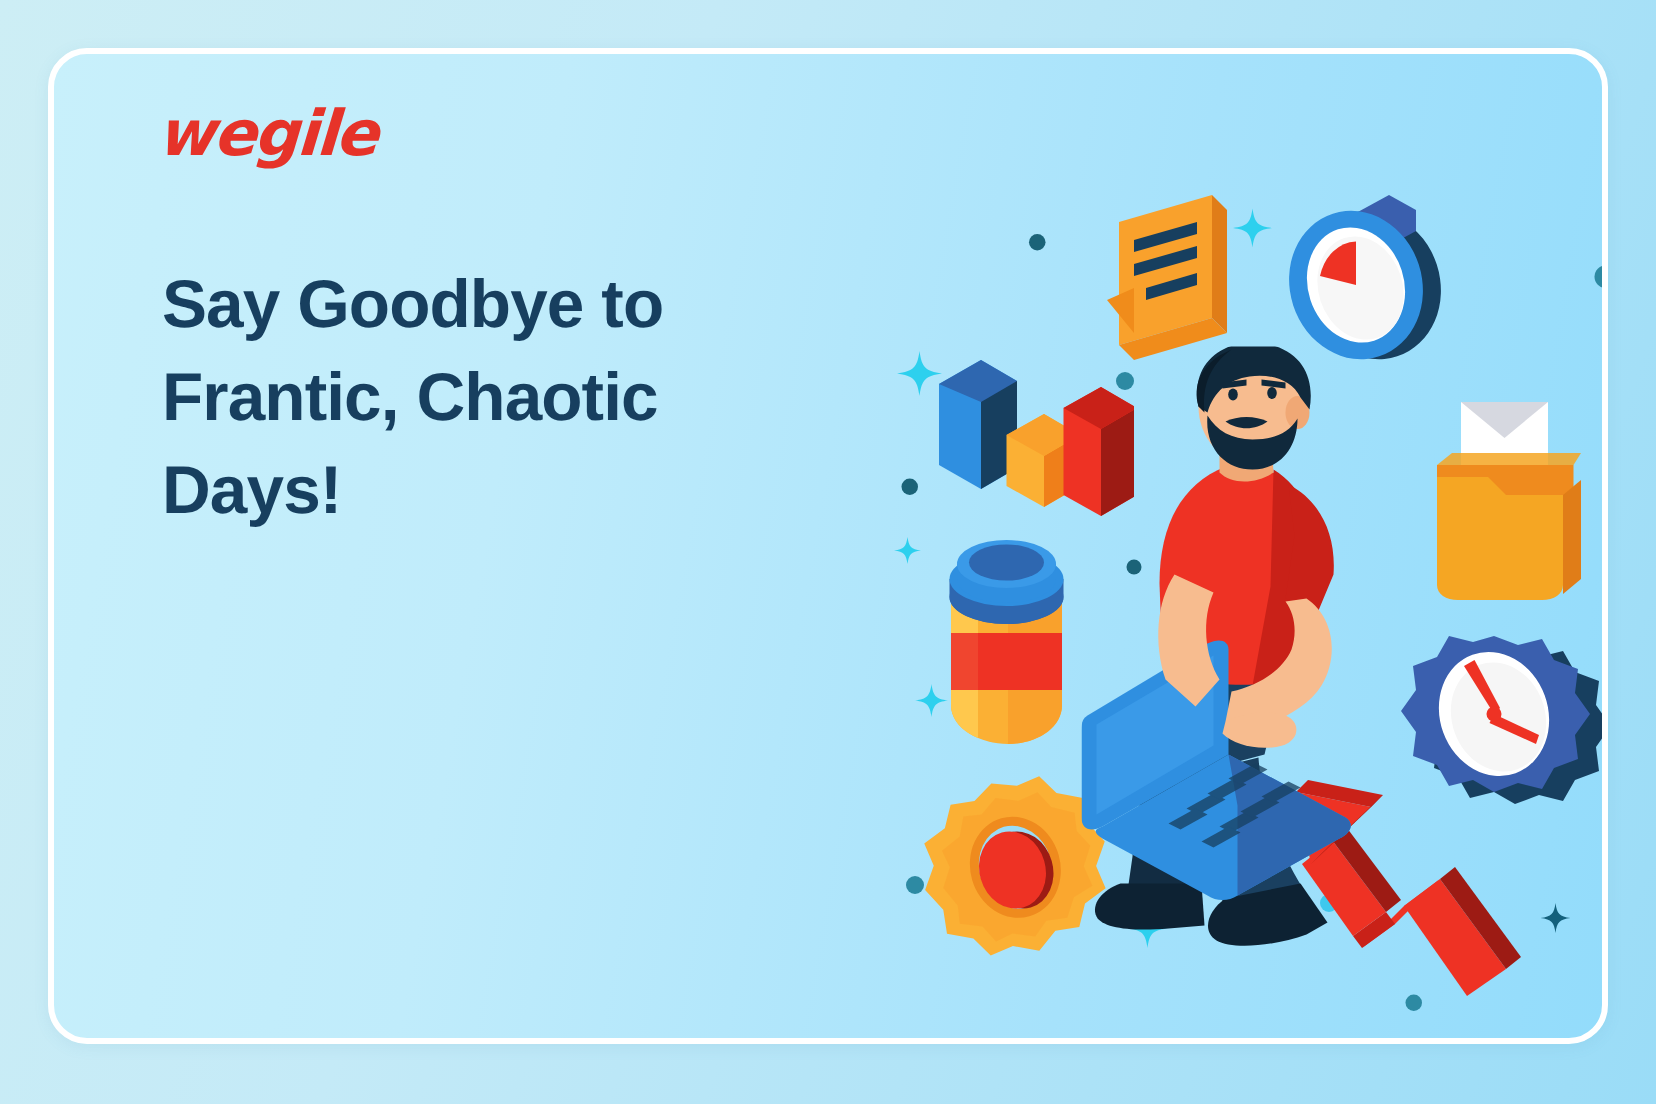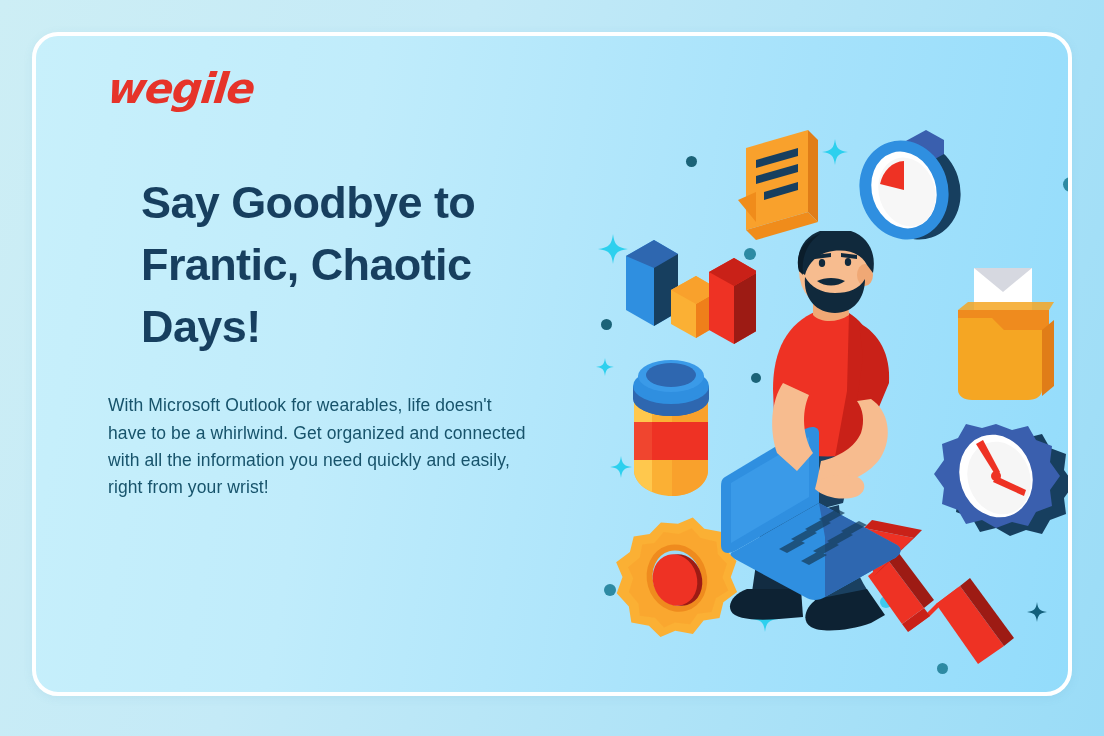--- a/index.html
+++ b/index.html
@@ -53,21 +53,20 @@
   }
 
   #headline {
     margin-top: 62px;
     font-size: 45px;
     font-weight: bold;
     line-height: 1.38;
     letter-spacing: -0.6px;
     color: #173f5f;
     width: 420px;
-    margin-left: 33px;
   }
 
   #subcopy {
     margin-top: 34px;
     font-size: 17.5px;
     line-height: 1.56;
     color: #17536b;
     width: 420px;
     letter-spacing: 0.1px;
   }
@@ -94,21 +93,20 @@
 <div id="banner-root">
 
   <div id="card">
 
     <div id="text-col">
 
       <div id="logo">wegile</div>
 
       <div id="headline">Say Goodbye to Frantic, Chaotic Days!</div>
 
-      <div id="subcopy">With Microsoft Outlook for wearables, life doesn't have to be a whirlwind. Get organized and connected with all the information you need quickly and easily, right from your wrist!</div>
     </div>
 
     <div id="illustration">
 
       <div class="dot" style="left:150px;top:120px;width:11px;height:11px;background:#1b6378;"></div>
       <div class="dot" style="left:65px;top:283px;width:11px;height:11px;background:#1b6378;"></div>
       <div class="dot" style="left:205px;top:238px;width:13px;height:13px;background:#2d8aa3;"></div>
       <div class="dot" style="left:215px;top:337px;width:10px;height:10px;background:#1b6378;"></div>
       <div class="dot" style="left:68px;top:548px;width:12px;height:12px;background:#2d8aa3;"></div>
       <div class="dot" style="left:527px;top:141px;width:15px;height:15px;background:#2d8aa3;"></div>

